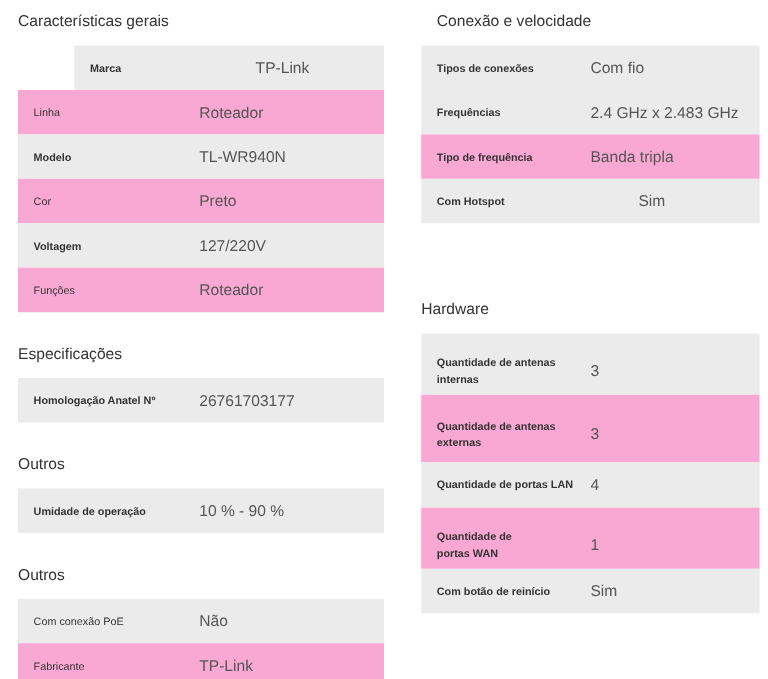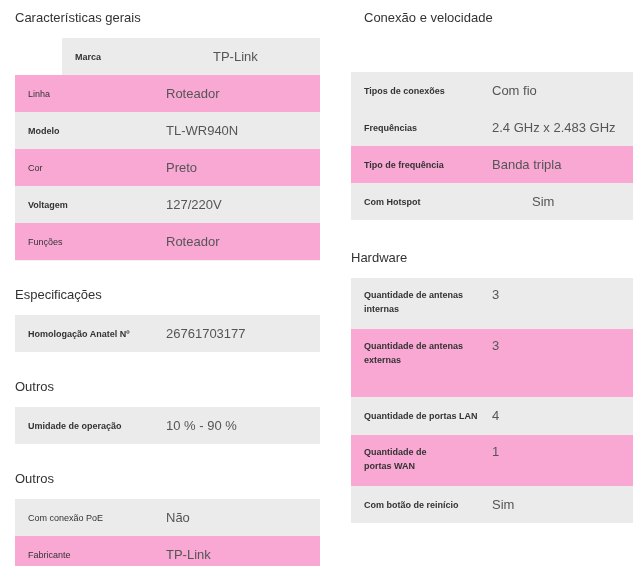--- a/index.html
+++ b/index.html
@@ -5,21 +5,21 @@
   html, body { margin:0; padding:0; background:#ffffff; }
   body { width:640px; height:566px; position:relative; overflow:hidden;
          font-family:"Liberation Sans", "DejaVu Sans", sans-serif; color:#333; }
   .heading { position:absolute; font-size:13px; color:#333; font-weight:normal; margin:0; line-height:16px; }
   .table { position:absolute; }
   .row { display:flex; align-items:center; box-sizing:border-box; }
   .row.shade { background:#ebebeb; }
   .row.plain { background:#f9a8d4; }
   .label { font-size:9px; font-weight:bold; color:#333; padding-left:13px; box-sizing:border-box; line-height:14px; }
   .value { font-size:13px; color:#555; line-height:14px; }
-  .row.tall { align-items:flex-start; padding-top:10px; }
+  .row.tall { align-items:center; padding-top:10px; }
   .table.bordered { border-bottom:1px solid #f2f2f2; }
 </style>
 </head>
 <body>
 
 <h2 class="heading" style="left:15px;top:10px;">Características gerais</h2>
 <div class="table bordered" style="left:15px;top:38px;width:305px;">
   <div class="row shade" style="height:37px;margin-left:47px;">
     <span class="label" style="width:151px;">Marca</span>
     <span class="value">TP-Link</span>
@@ -69,21 +69,21 @@
     <span class="value">Não</span>
   </div>
   <div class="row plain" style="height:37px;">
     <span class="label" style="width:151px;font-weight:normal;">Fabricante</span>
     <span class="value">TP-Link</span>
   </div>
 </div>
 
 <h2 class="heading" style="left:364px;top:10px;text-align:right;">Conexão e velocidade</h2>
 <div class="table" style="left:351px;top:38px;width:282px;">
-  <div class="row shade" style="height:37px;margin-top:34px;">
+  <div class="row shade" style="height:37px;">
     <span class="label" style="width:141px;">Tipos de conexões</span>
     <span class="value">Com fio</span>
   </div>
   <div class="row shade" style="height:37px;">
     <span class="label" style="width:141px;">Frequências</span>
     <span class="value">2.4 GHz x 2.483 GHz</span>
   </div>
   <div class="row plain" style="height:37px;">
     <span class="label" style="width:141px;">Tipo de frequência</span>
     <span class="value">Banda tripla</span>
@@ -93,21 +93,21 @@
     <span class="value">Sim</span>
   </div>
 </div>
 
 <h2 class="heading" style="left:351px;top:250px;">Hardware</h2>
 <div class="table" style="left:351px;top:278px;width:282px;">
   <div class="row shade tall" style="height:51px;">
     <span class="label" style="width:141px;padding-right:20px;">Quantidade de antenas internas</span>
     <span class="value">3</span>
   </div>
-  <div class="row plain tall" style="height:68px;">
+  <div class="row plain tall" style="height:56px;">
     <span class="label" style="width:141px;padding-right:20px;">Quantidade de antenas externas</span>
     <span class="value">3</span>
   </div>
   <div class="row shade" style="height:38px;">
     <span class="label" style="width:141px;">Quantidade de portas LAN</span>
     <span class="value">4</span>
   </div>
   <div class="row plain tall" style="height:51px;">
     <span class="label" style="width:141px;padding-right:50px;">Quantidade de portas WAN</span>
     <span class="value">1</span>

